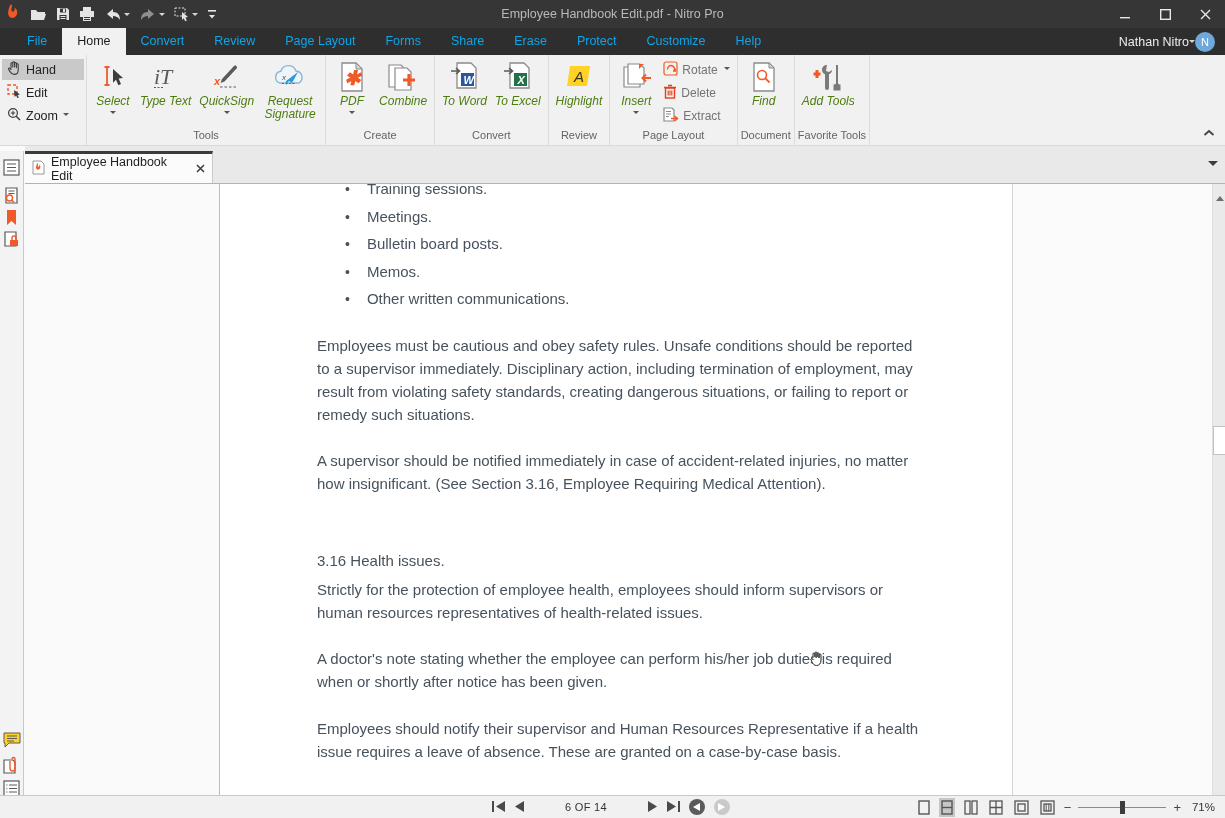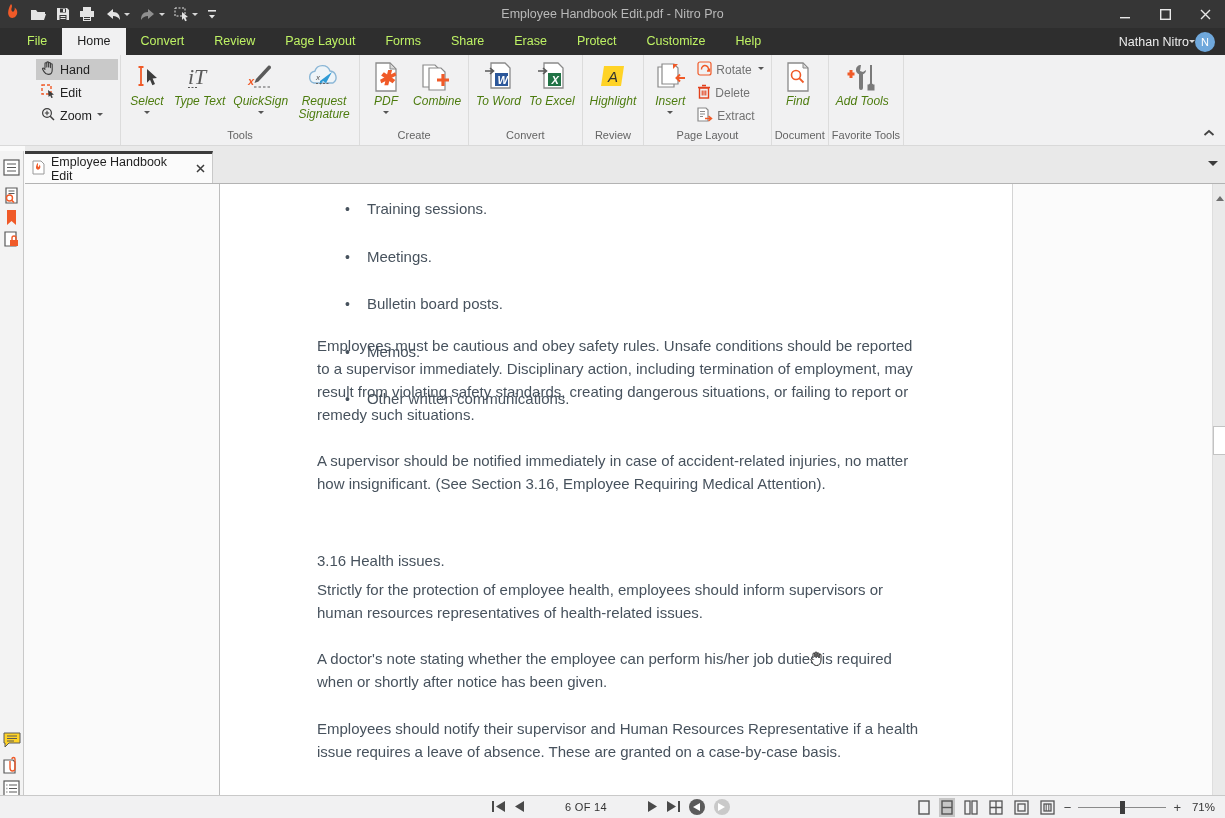--- a/index.html
+++ b/index.html
@@ -9,35 +9,35 @@
   
   .titlebar { height:28px; background:#363636; display:flex; align-items:center; position:relative; }
   .qat { display:flex; align-items:center; gap:9px; padding-left:5px; }
   .qat .qbtn { display:flex; align-items:center; gap:2px; }
   .win-title { position:absolute; left:0; right:0; text-align:center; color:#b9b9b9; font-size:12.5px; pointer-events:none; }
   .win-controls { margin-left:auto; display:flex; height:28px; z-index:2; }
   .win-controls .wbtn { width:40px; height:28px; display:flex; align-items:center; justify-content:center; }
 
   
   .menubar { height:27px; background:#2e2e2e; display:flex; align-items:center; padding-left:12px; }
-  .menu-item { color:#bef264; font-size:12.5px; padding:0 15px; height:27px; line-height:27px; cursor:default; }
+  .menu-item { color:#0ea5e9; font-size:12.5px; padding:0 15px; height:27px; line-height:27px; cursor:default; }
   .menu-item.active { background:#f1f1f2; color:#1c1c1c; }
   .user-area { margin-left:auto; display:flex; align-items:center; padding-right:10px; color:#ededed; font-size:12.5px; }
   .caret-down-sm { width:0; height:0; border:3.5px solid transparent; border-top-color:#d6d6d6; margin-top:3px; }
   .avatar { width:20px; height:20px; border-radius:50%; background:#6fa8dc; color:#fff; font-size:11px; display:flex; align-items:center; justify-content:center; }
 
   
   .ribbon { height:90px; background:#f1f1f2; display:flex; position:relative; }
   .rgroup { display:flex; flex-direction:column; border-right:1px solid #dcdcdc; padding:1px 3px 0; }
   .rgroup-buttons { flex:1; display:flex; align-items:stretch; }
   .rgroup-label { text-align:center; font-size:11px; color:#646464; height:17px; line-height:15px; }
   .big-btn { min-width:46px; max-width:64px; padding:3px 4px 0; display:flex; flex-direction:column; align-items:center; color:#4d7c0f; font-size:12px; line-height:13px; text-align:center; cursor:default;font-style:italic; }
   .big-btn .bicon { height:36px; display:flex; align-items:center; justify-content:center; }
   .caret-dn { width:0; height:0; border:3.5px solid transparent; border-top-color:#555; margin-top:3px; }
-  .mode-group { width:87px; padding:4px 2px; display:flex; flex-direction:column; gap:2px; border-right:1px solid #dcdcdc;margin-left:34px; }
+  .mode-group { width:87px; padding:4px 2px; display:flex; flex-direction:column; gap:2px; border-right:1px solid #dcdcdc; }
   .mode-btn { display:flex; align-items:center; gap:5px; font-size:12.5px; color:#222; padding:2px 5px; height:21px; }
   .mode-btn.selected { background:#c9c9c9; }
   .stack-col { display:flex; flex-direction:column; justify-content:flex-start; padding:4px 4px 0; gap:3px; }
   .small-btn { display:flex; align-items:center; gap:4px; font-size:12px; color:#737373; height:20px; white-space:nowrap; }
   .ribbon-collapse { position:absolute; right:10px; bottom:4px; }
 
   
   .content-wrap { position:relative; height:650px; border-top:1px solid #d9d9d9; }
   .side-strip { position:absolute; left:0; top:5px; bottom:0; width:24px; background:#f3f3f3; border-right:1px solid #c9c9c9; }
   .strip-icon { position:absolute; left:3px; }
@@ -45,21 +45,21 @@
   .doc-tab { width:188px; background:#fbfbfb; border-top:3px solid #3c3c3c; border-right:1px solid #c9c9c9; height:32px; display:flex; align-items:center; gap:6px; padding:0 7px; font-weight:normal; font-size:12.5px; color:#1f1f1f; }
   .tab-close { margin-left:auto; display:flex; }
   .tab-list-caret { position:absolute; right:7px; top:15px; width:0; height:0; border:5px solid transparent; border-top-color:#3c3c3c; }
 
   .main { position:absolute; left:25px; right:0; top:37px; bottom:0; border-top:1px solid #b3b3b3; display:flex; }
   .left-pane { width:195px; background:#fafafa; border-right:1px solid #bdbdbd; }
   .doc-viewport { flex:1; position:relative; background:#fbfbfb; overflow:hidden; }
   .page { position:absolute; left:0; top:0; bottom:0; width:793px; background:#ffffff; border-right:1px solid #d4d4d4; }
   .doc-text { position:absolute; color:#47525d; font-size:15px; }
   .bullets { left:125px; top:-4px; }
-  .bullet-row { height:27.6px; display:flex; align-items:flex-start;margin-top:20px; }
+  .bullet-row { height:27.6px; display:flex; align-items:flex-start; }
   .bullet-row::before { content:"•"; font-size:14px; margin-right:17px; color:#47525d; position:relative; top:1px; }
   .para { left:97px; width:604px; line-height:23px; }
   .scrollbar { width:13px; background:#eaeaea; position:relative; border-left:1px solid #dedede; }
   .sb-up { position:absolute; top:4px; left:3px; }
   .sb-thumb { position:absolute; top:242px; left:0; width:13px; height:29px; background:#ffffff; border:1px solid #c3c3c3; }
   .hand-cursor { position:absolute; left:589px; top:467px; z-index:9; }
 
   
   .statusbar { position:absolute; left:0; right:0; bottom:0; height:23px; background:#f1f1f2; border-top:1px solid #c9c9c9; }
   .nav-cluster { position:absolute; left:492px; top:0; height:22px; display:flex; align-items:center; gap:9px; }

